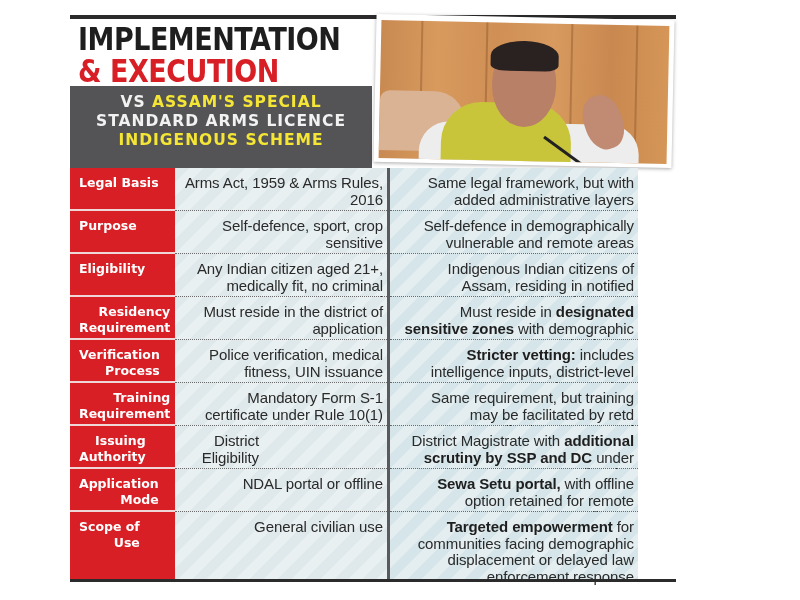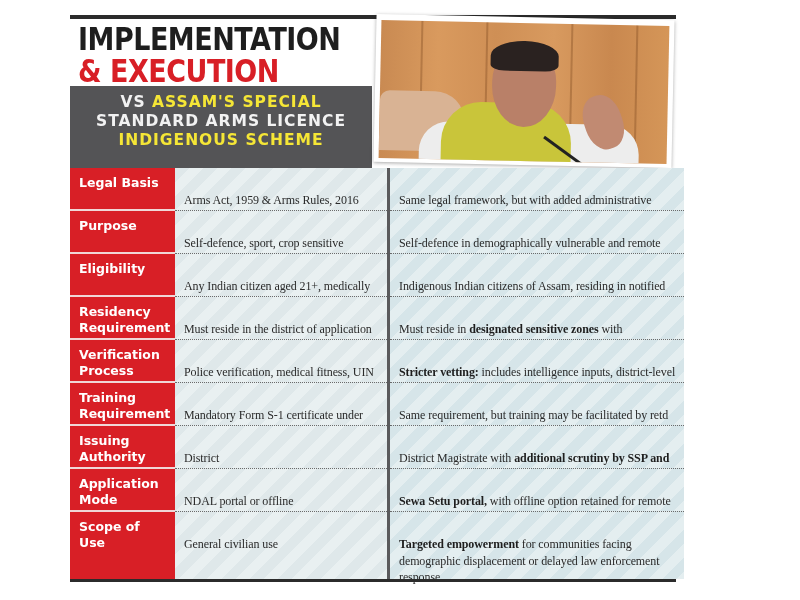--- a/index.html
+++ b/index.html
@@ -24,31 +24,31 @@
   .photo .panel-line { position: absolute; top: 0; width: 2px; height: 100%; background: rgba(120,70,30,0.35); }
   .photo .chair { position: absolute; left: 0; top: 70px; width: 85px; height: 60px; background: #d9b394; border-radius: 10px 30px 0 0; }
   .photo .body-white { position: absolute; left: 40px; top: 100px; width: 220px; height: 50px; background: #ededed; border-radius: 30px 30px 0 0; }
   .photo .vest { position: absolute; left: 62px; top: 80px; width: 130px; height: 70px; background: #c9c53a; border-radius: 40px 40px 0 0; }
   .photo .head { position: absolute; left: 112px; top: 22px; width: 64px; height: 82px; background: #b98068; border-radius: 45% 45% 50% 50%; }
   .photo .hair { position: absolute; left: 110px; top: 18px; width: 68px; height: 30px; background: #2a2220; border-radius: 50% 50% 20% 20%; }
   .photo .hand { position: absolute; left: 205px; top: 70px; width: 38px; height: 55px; background: #c18a72; border-radius: 45%; transform: rotate(-20deg); }
   .photo .mic { position: absolute; left: 165px; top: 112px; width: 60px; height: 3px; background: #222; transform: rotate(35deg); transform-origin: left center; }
 
   .table { position: absolute; left: 0; top: 153px; width: 606px; height: 411px; }
-  .row { position: absolute; left: 0; width: 606px; }
+  .row { position: absolute; left: 0; width: 606px; text-align: right; }
   .label-cell { position: absolute; left: 0; top: 0; width: 105px; height: 100%; background: #d81f26; border-bottom: 2px solid #f0d7d7; }
   .label-text { position: absolute; left: 9px; top: 7px; font-family: "DejaVu Sans", sans-serif; font-weight: bold; font-size: 12.5px; line-height: 16px; color: #ffffff; }
   .std-cell { position: absolute; left: 105px; top: 0; width: 212px; height: 100%;
     background: repeating-linear-gradient(135deg, #dfe8ea 0px, #dfe8ea 10px, #e9f0f1 10px, #e9f0f1 20px);
     border-bottom: 1px dotted #6b6b6b; }
   .sep { position: absolute; left: 317px; top: 0; width: 3px; height: 100%; background: #5a5a5c; }
-  .spec-cell { position: absolute; left: 320px; top: 0; width: 294px; height: 100%;
+  .spec-cell { position: absolute; left: 320px; top: 0; width: 248px; height: 100%;
     background: repeating-linear-gradient(135deg, #d6e5e9 0px, #d6e5e9 10px, #e4eef0 10px, #e4eef0 20px);
     border-bottom: 1px dotted #6b6b6b; }
-  .cell-text { position: absolute; left: 9px; top: 24px; right: 4px; font-family: Liberation Serif, serif; font-size: 12px; line-height: 16.5px; color: #2a2a2a; letter-spacing: -0.1px; }
+  .cell-text { position: absolute; left: 9px; top: 7px; right: 4px; font-family: Liberation Sans, sans-serif; font-size: 15px; line-height: 16.5px; color: #2a2a2a; letter-spacing: -0.1px; }
   .cell-text b { font-weight: bold; color: #1e1e1e; }
 
   .bottom-rule { position: absolute; left: 0; top: 564px; width: 606px; height: 3px; background: #2b2b2b; }
 </style>
 </head>
 <body>
 
 <div class="graphic">
   <div class="top-rule"></div>
 

